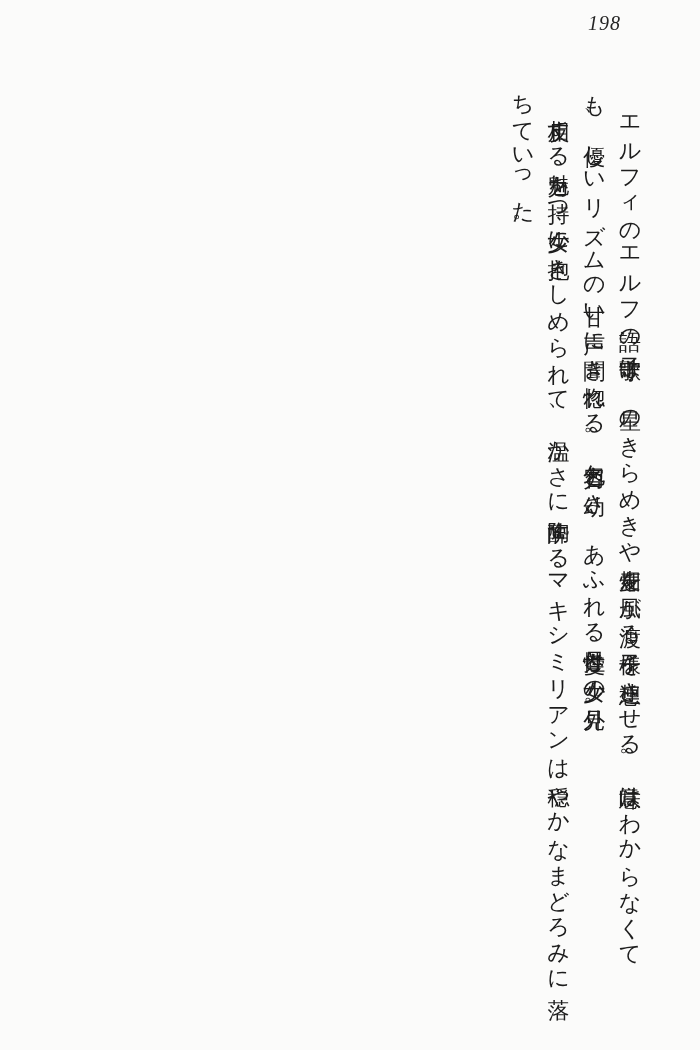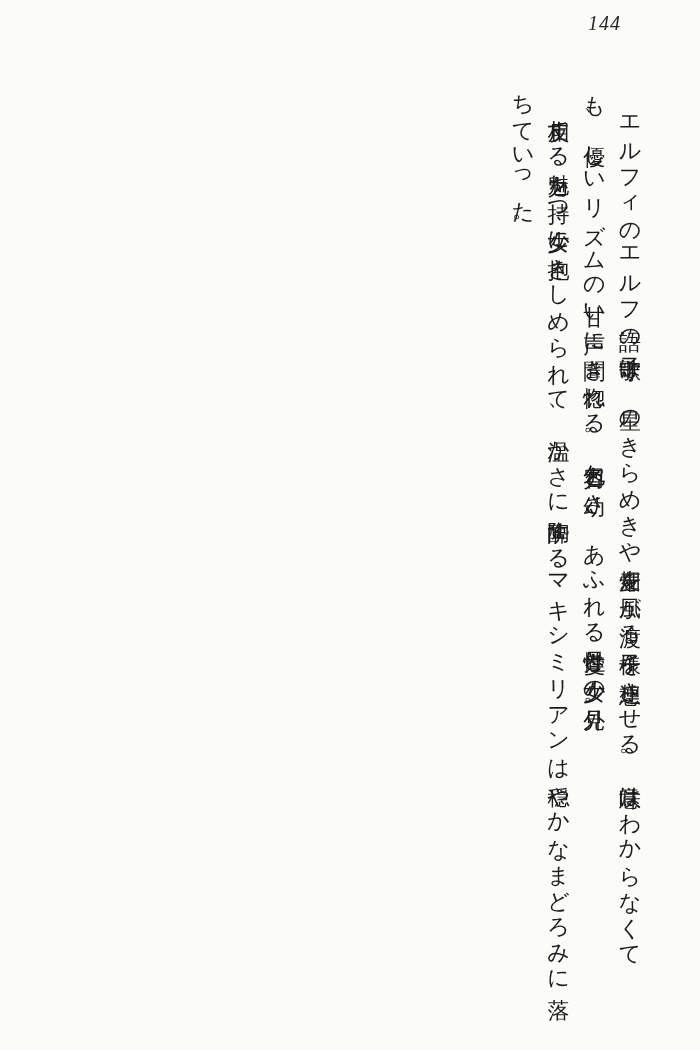--- a/index.html
+++ b/index.html
@@ -44,18 +44,18 @@
   .vertical-text p {
     margin: 0;
     padding: 0;
     text-indent: 1em;
   }
 </style>
 </head>
 <body>
 
 <div class="book-page">
-  <div class="page-number">144</div>
+  <div class="page-number">198</div>
   <div class="vertical-text">
     <p>エルフィのエルフ語の子守歌は、星のきらめきや麦畑を風が渡る様子を連想させる。意味はわからなくても、優しいリズムの甘い声に聞き惚れる。包容力と幼さ、あふれる母性愛と少女の外見。</p>
     <p>相反する魅力を持つ少女に抱きしめられて、温かさに陶酔するマキシミリアンは穏やかなまどろみに落ちていった。</p>
   </div>
 </div>
 
 </body></html>

